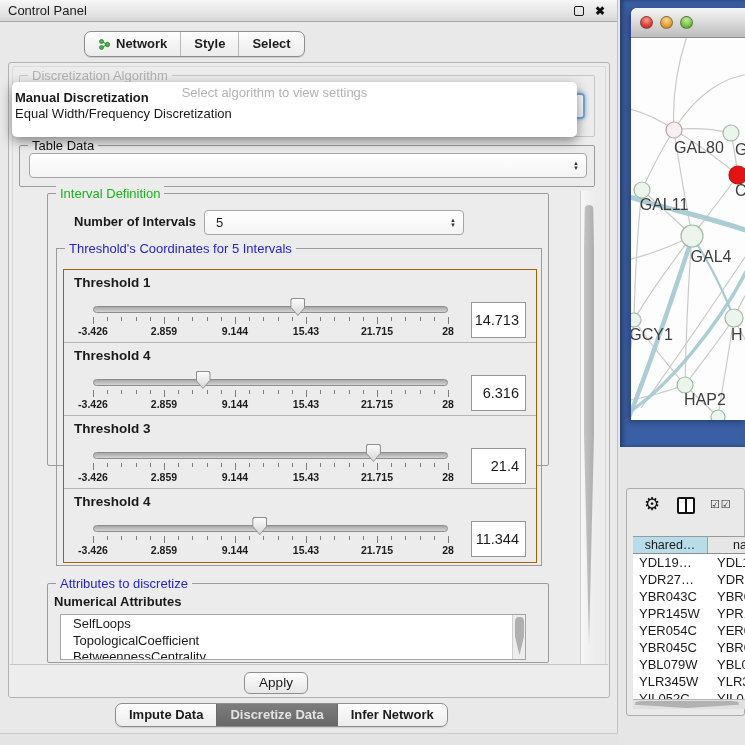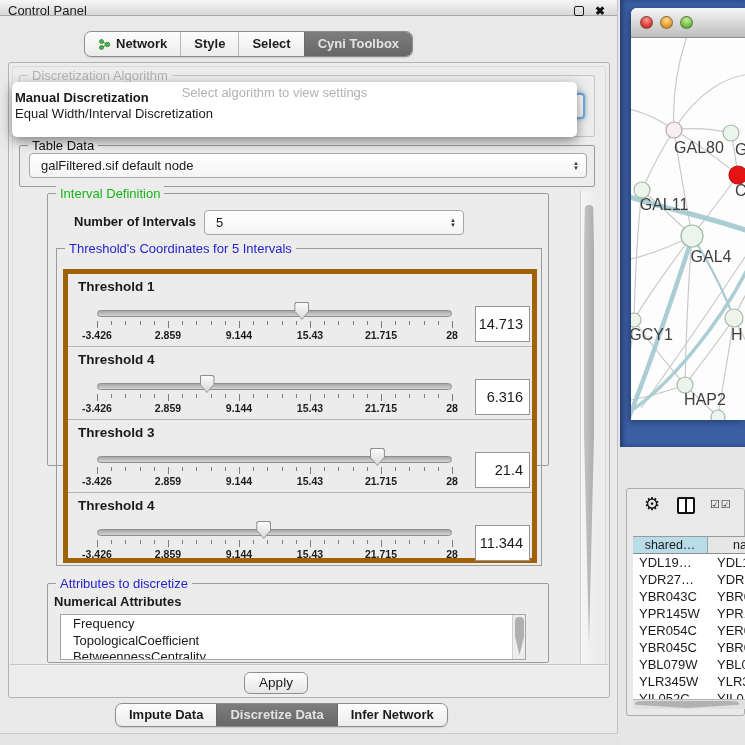--- a/index.html
+++ b/index.html
@@ -2,21 +2,21 @@
 <html><head>
 <meta charset="utf-8">
 <style>
   * { margin:0; padding:0; box-sizing:border-box; }
   html,body { width:745px; height:745px; overflow:hidden; background:#e9e9e9;
     font-family:"Liberation Sans", sans-serif; font-size:13px; color:#1a1a1a; }
 
   
   #left-panel { position:absolute; left:0; top:0; width:618px; height:745px;
     background:#e9e9e9; border-right:1px solid #c2c2c2; }
-  #cp-titlebar { position:absolute; left:0; top:0; width:100%; height:16px;
+  #cp-titlebar { position:absolute; left:0; top:0; width:100%; height:22px;
     background:linear-gradient(180deg,#f7f7f7,#d8d8d8); border-bottom:1px solid #a9a9a9; }
   #cp-title { position:absolute; left:8px; top:0; line-height:22px; color:#1c1c1c; }
   #float-btn { position:absolute; right:33px; top:6px; width:10px; height:10px;
     border:1.6px solid #1a1a1a; border-radius:2px; }
   #close-btn { position:absolute; right:12px; top:0; line-height:22px; font-size:12px; font-weight:bold; color:#111; }
 
   .tabbar { position:absolute; display:inline-flex; height:26px;
     border:1px solid #8d8d8d; border-radius:7px; overflow:hidden;
     background:linear-gradient(180deg,#fdfdfd,#ececec); box-shadow:0 1px 1px rgba(0,0,0,.12); }
   #top-tabs { left:84px; top:31px; }
@@ -58,21 +58,21 @@
     background:linear-gradient(90deg,#f6f6f6,#ececec); border-left:1px solid #cdcdcd; }
   #main-scrollbar .thumb { position:absolute; left:3px; top:14px; width:10px; height:440px;
     background:linear-gradient(90deg,#c4c4c4,#adadad); border-radius:5px; }
 
   #interval-group { left:38px; top:130px; width:502px; height:273px; }
   #noi-label { position:absolute; left:26px; top:20px; font-weight:700; }
   #noi-combo { left:156px; top:16px; width:260px; height:25px; }
   #thr-group { position:absolute; left:8px; top:54px; width:486px; height:318px;
     border:1px solid #9b9b9b; }
   #thr-rows { position:absolute; left:6px; top:20px; width:474px; height:294px;
-    border:5px solid #a16207; background:#ececec; }
+    border:1px solid #a16207; background:#ececec; }
   .thr-row { position:relative; height:73px; border-bottom:1px solid #b5b5b5; }
   .thr-row:last-child { border-bottom:none; }
   .thr-label { position:absolute; left:10px; top:5px; font-weight:700; font-size:13.5px; }
   .slider { position:absolute; left:29px; top:28px; width:355px; height:42px; }
   .track { position:absolute; left:0; top:8px; width:355px; height:7px;
     background:linear-gradient(180deg,#a7a7a7,#d4d4d4); border:1px solid #8d8d8d; border-radius:5px; }
   .thumb { position:absolute; top:0; width:15px; height:18px;
     background:#8f8f8f; clip-path:polygon(8% 0,92% 0,100% 10%,100% 52%,50% 100%,0 52%,0 10%); }
   .thumb-in { position:absolute; left:1px; top:1px; width:13px; height:16px;
     background:linear-gradient(180deg,#fbfbfb,#d8d8d8); clip-path:polygon(8% 0,92% 0,100% 10%,100% 52%,50% 100%,0 52%,0 10%); }
@@ -172,43 +172,39 @@
           </svg>
         </span>
         <span>Network</span>
       </div>
       <div class="seg">
         <span>Style</span>
       </div>
       <div class="seg">
         <span>Select</span>
       </div>
-      <div class="seg sel">
-        <span>Cyni Toolbox</span>
-      </div>
     </div>
 
   <div id="content-panel">
     <div id="inner-border"></div>
 
     <div id="algo-group" class="group faded">
       <span class="group-title">Discretization Algorithm</span>
     </div>
     <div id="algo-combo" class="combo">
       <span class="spinner">
         <span>▲</span>
           <span>▼</span>
       </span>
     </div>
 
     <div id="td-group" class="group">
       <span class="group-title">Table Data</span>
     </div>
     <div id="td-combo" class="combo">
-      <span class="combo-text">galFiltered.sif default node</span>
       <span class="spinner">
         <span>▲</span>
           <span>▼</span>
       </span>
     </div>
 
     <div id="interval-group" class="group">
       <span class="group-title t-green">Interval Definition</span>
       <span id="noi-label">Number of Intervals</span>
       <div id="noi-combo" class="combo">
@@ -391,21 +387,21 @@
             </div>
           </div>
       </div>
     </div>
 
     <div id="attr-group" class="group">
       <span class="group-title t-blue">Attributes to discretize</span>
       <span id="attr-sub">Numerical Attributes</span>
       <div id="attr-list">
 
-      <div class="attr-item">Frequency</div>
+      <div class="attr-item">SelfLoops</div>
           <div class="attr-item">TopologicalCoefficient</div>
           <div class="attr-item">BetweennessCentrality</div>
           <div id="attr-scroll">
             <div class="thumb"></div>
           </div>
         </div>
     </div>
 
     <div id="apply-row">
       <div id="apply-btn">Apply</div>
@@ -426,21 +422,21 @@
       <div class="seg">
         <span>Infer Network</span>
       </div>
     </div>
   <div id="bottom-divider"></div>
 
   <div id="algo-popup">
     <div id="popup-head">Select algorithm to view settings</div>
     <div id="popup-opts">
         <div class="pop-opt sel">Manual Discretization</div>
-        <div class="pop-opt">Equal Width/Interval Discretization</div>
+        <div class="pop-opt">Equal Width/Frequency Discretization</div>
       </div>
   </div>
 </div>
 
 <div id="right-panel">
   <div id="net-frame">
     <div id="mac-window">
       <div id="mac-titlebar">
           <span class="tlight" style="left: 9px; background: radial-gradient(circle at 50% 28%, rgb(255, 154, 147) 0%, rgb(223, 68, 60) 55%, rgb(168, 38, 31) 100%);"></span>
           <span class="tlight" style="left: 29px; background: radial-gradient(circle at 50% 28%, rgb(255, 217, 138) 0%, rgb(232, 163, 59) 55%, rgb(181, 118, 26) 100%);"></span>

